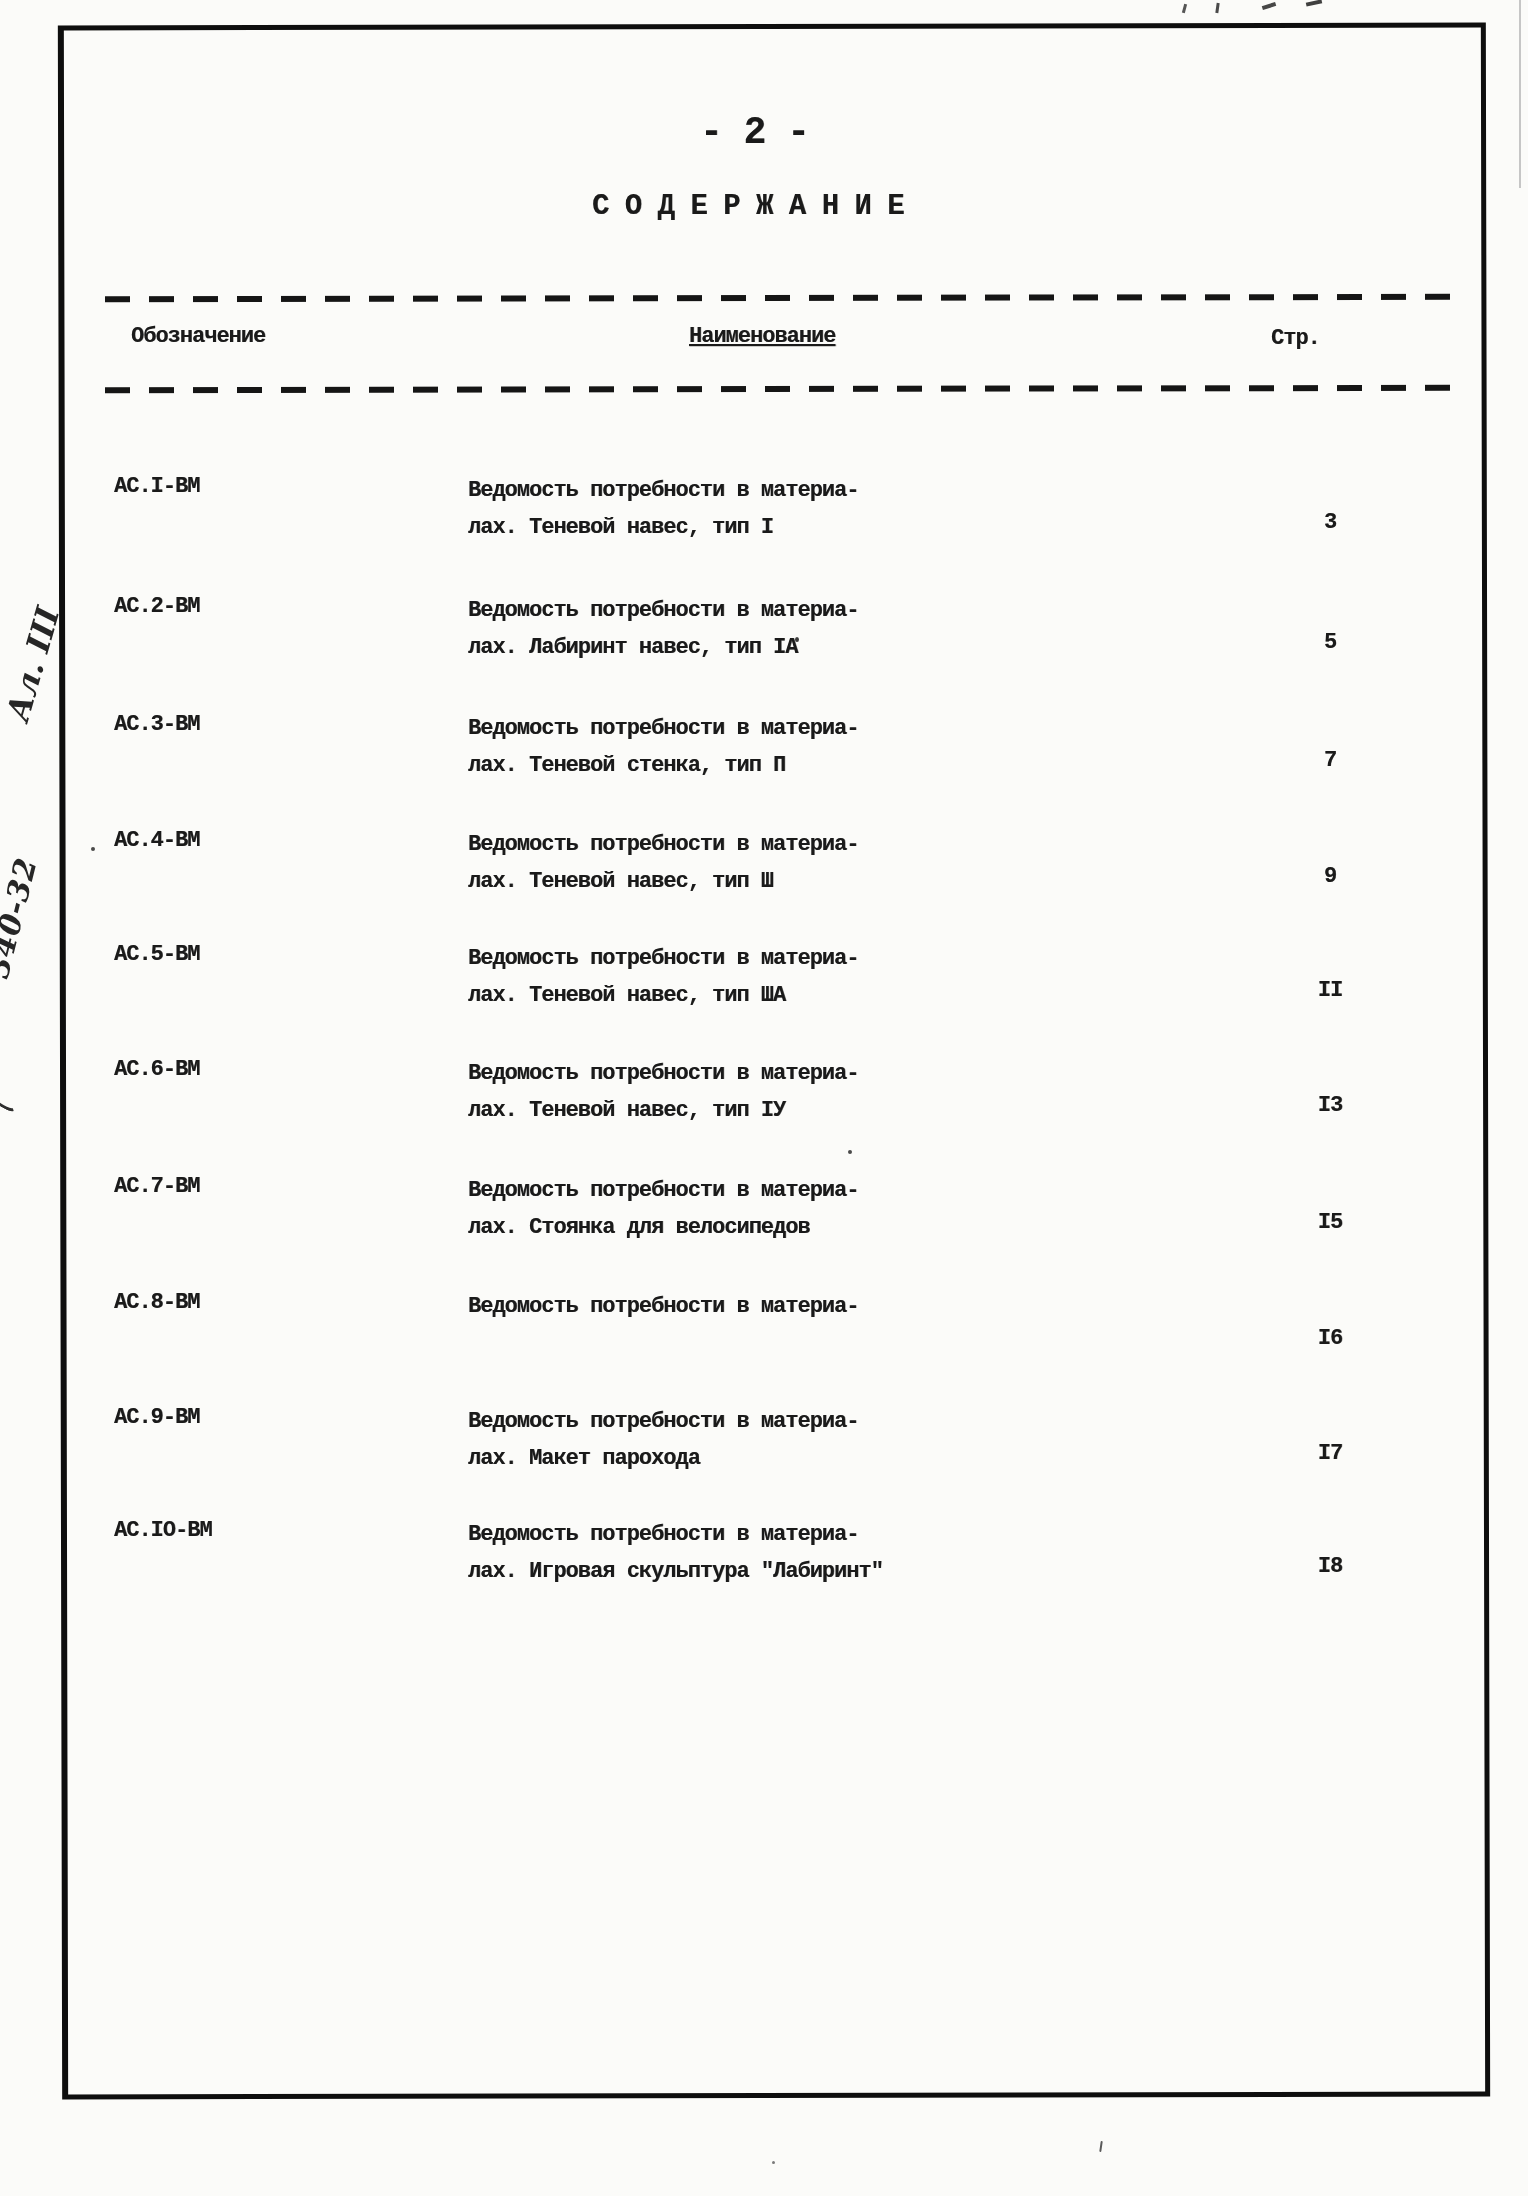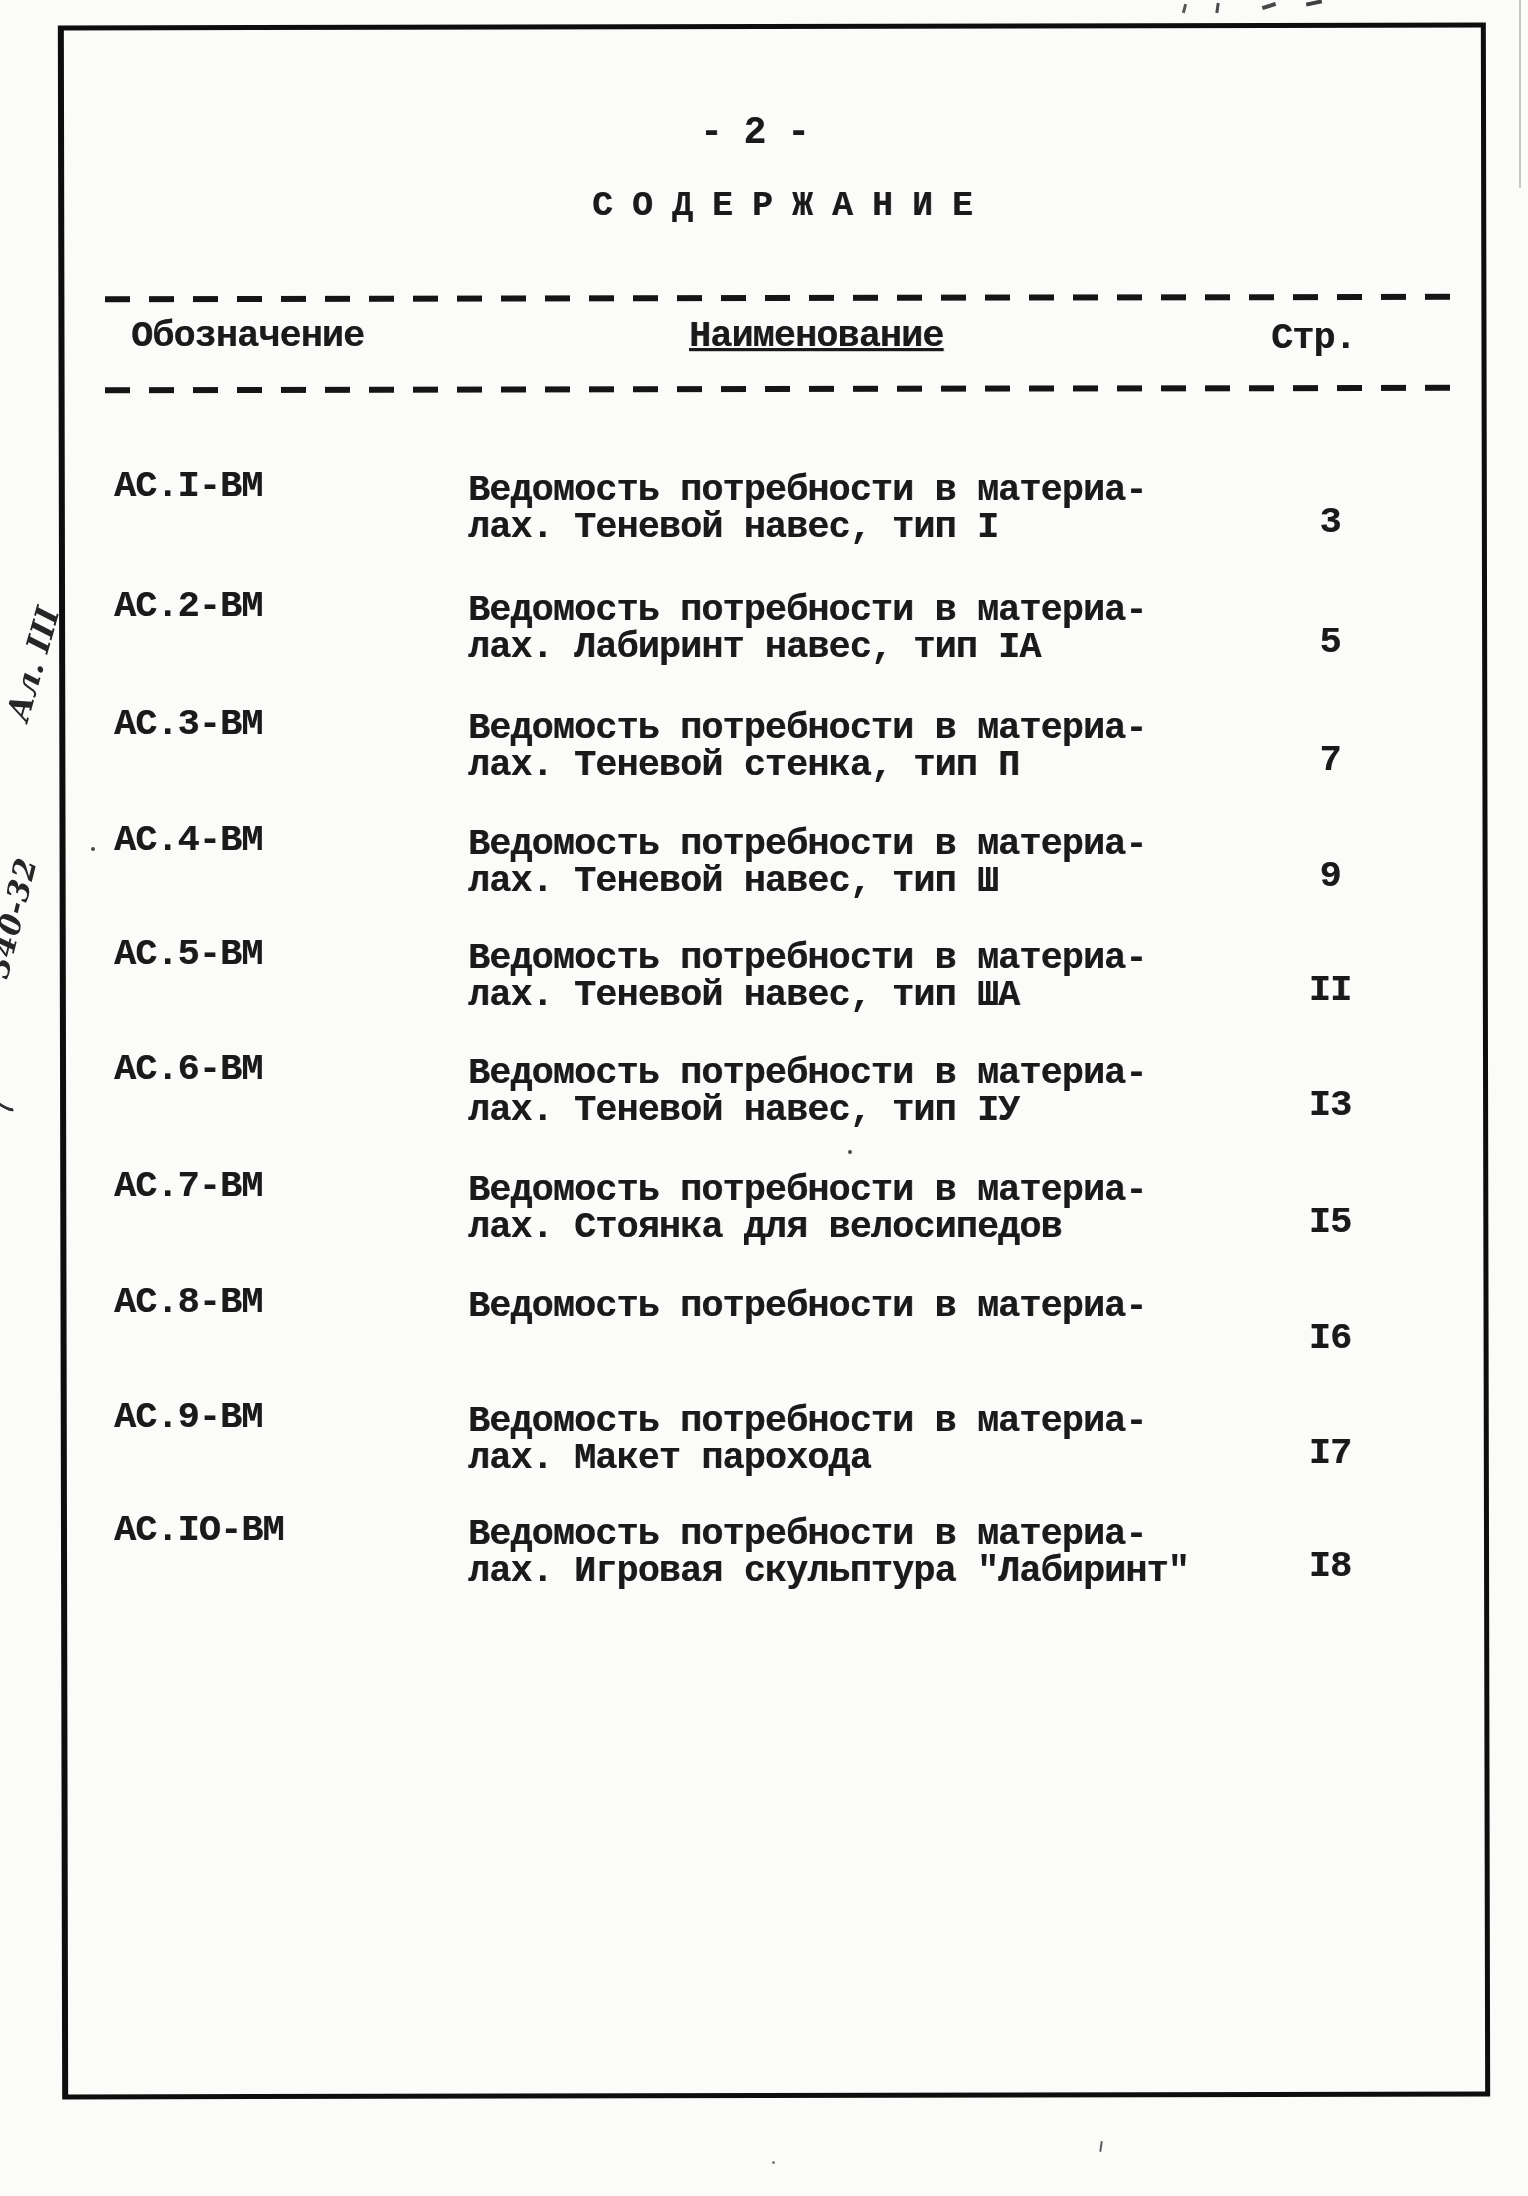--- a/index.html
+++ b/index.html
@@ -12,25 +12,25 @@
   
   .frame{
     position:absolute;left:60px;top:24px;width:1428px;height:2074px;
     border:5px solid #0e0e0e;border-left-width:6px;box-sizing:border-box;
     transform:rotate(-0.12deg);
     background:transparent;
   }
   
   .tw{
     position:absolute;color:#1a1a1a;font-weight:700;
-    font-size:37px;letter-spacing:-1px;line-height:37px;white-space:pre;
+    font-size:22px;letter-spacing:-1px;line-height:37px;white-space:pre;
     text-shadow:0.4px 0.4px 0.6px rgba(25,25,25,0.55);
   }
   .page-number{left:700px;top:114px;font-size:38px;}
-  .doc-title{left:592px;top:188px;font-size:35px;}
+  .doc-title{left:592px;top:188px;font-size:29px;}
   
   .rule{
     position:absolute;left:105px;width:1345px;height:6px;
     background:repeating-linear-gradient(90deg,#151515 0 25px,transparent 25px 44px);
     transform:rotate(-0.1deg);
   }
   .rule-top{top:295px;}
   .rule-bottom{top:386px;}
   .h-des{left:131px;top:318px;}
   .h-name{left:689px;top:318px;text-decoration:underline;}

